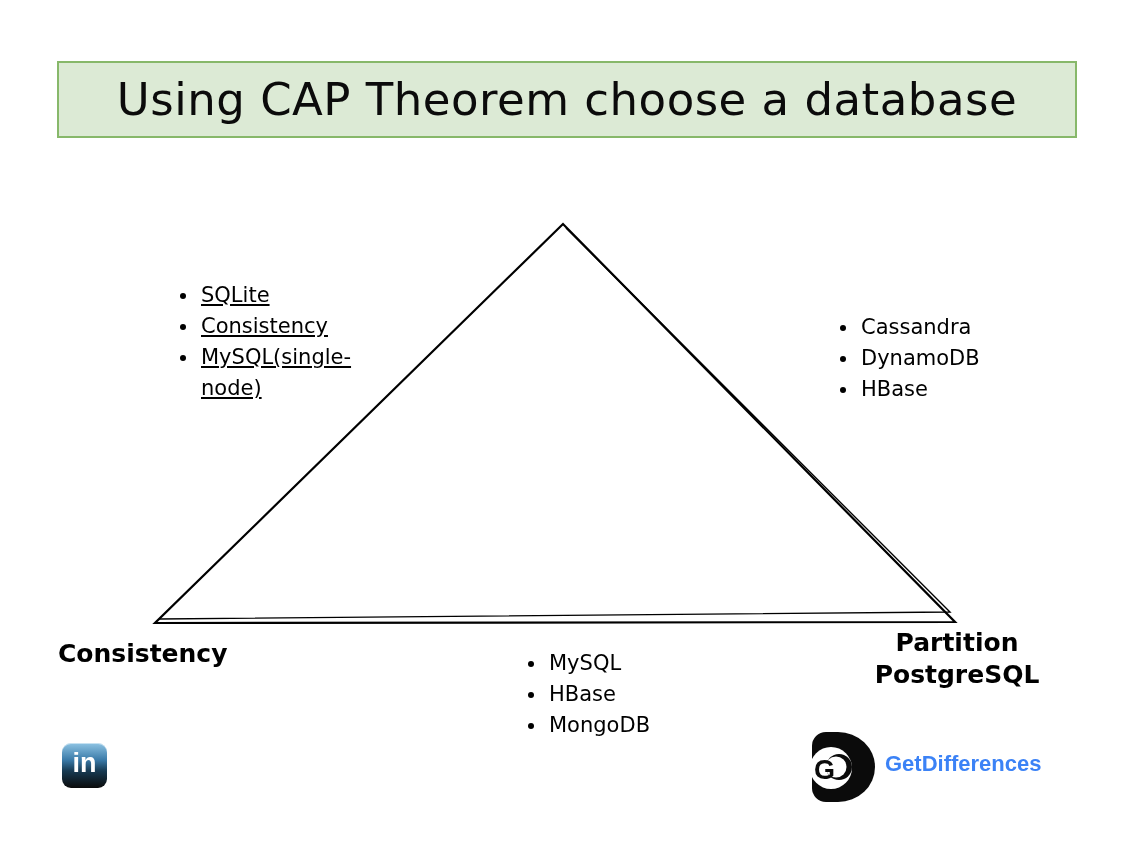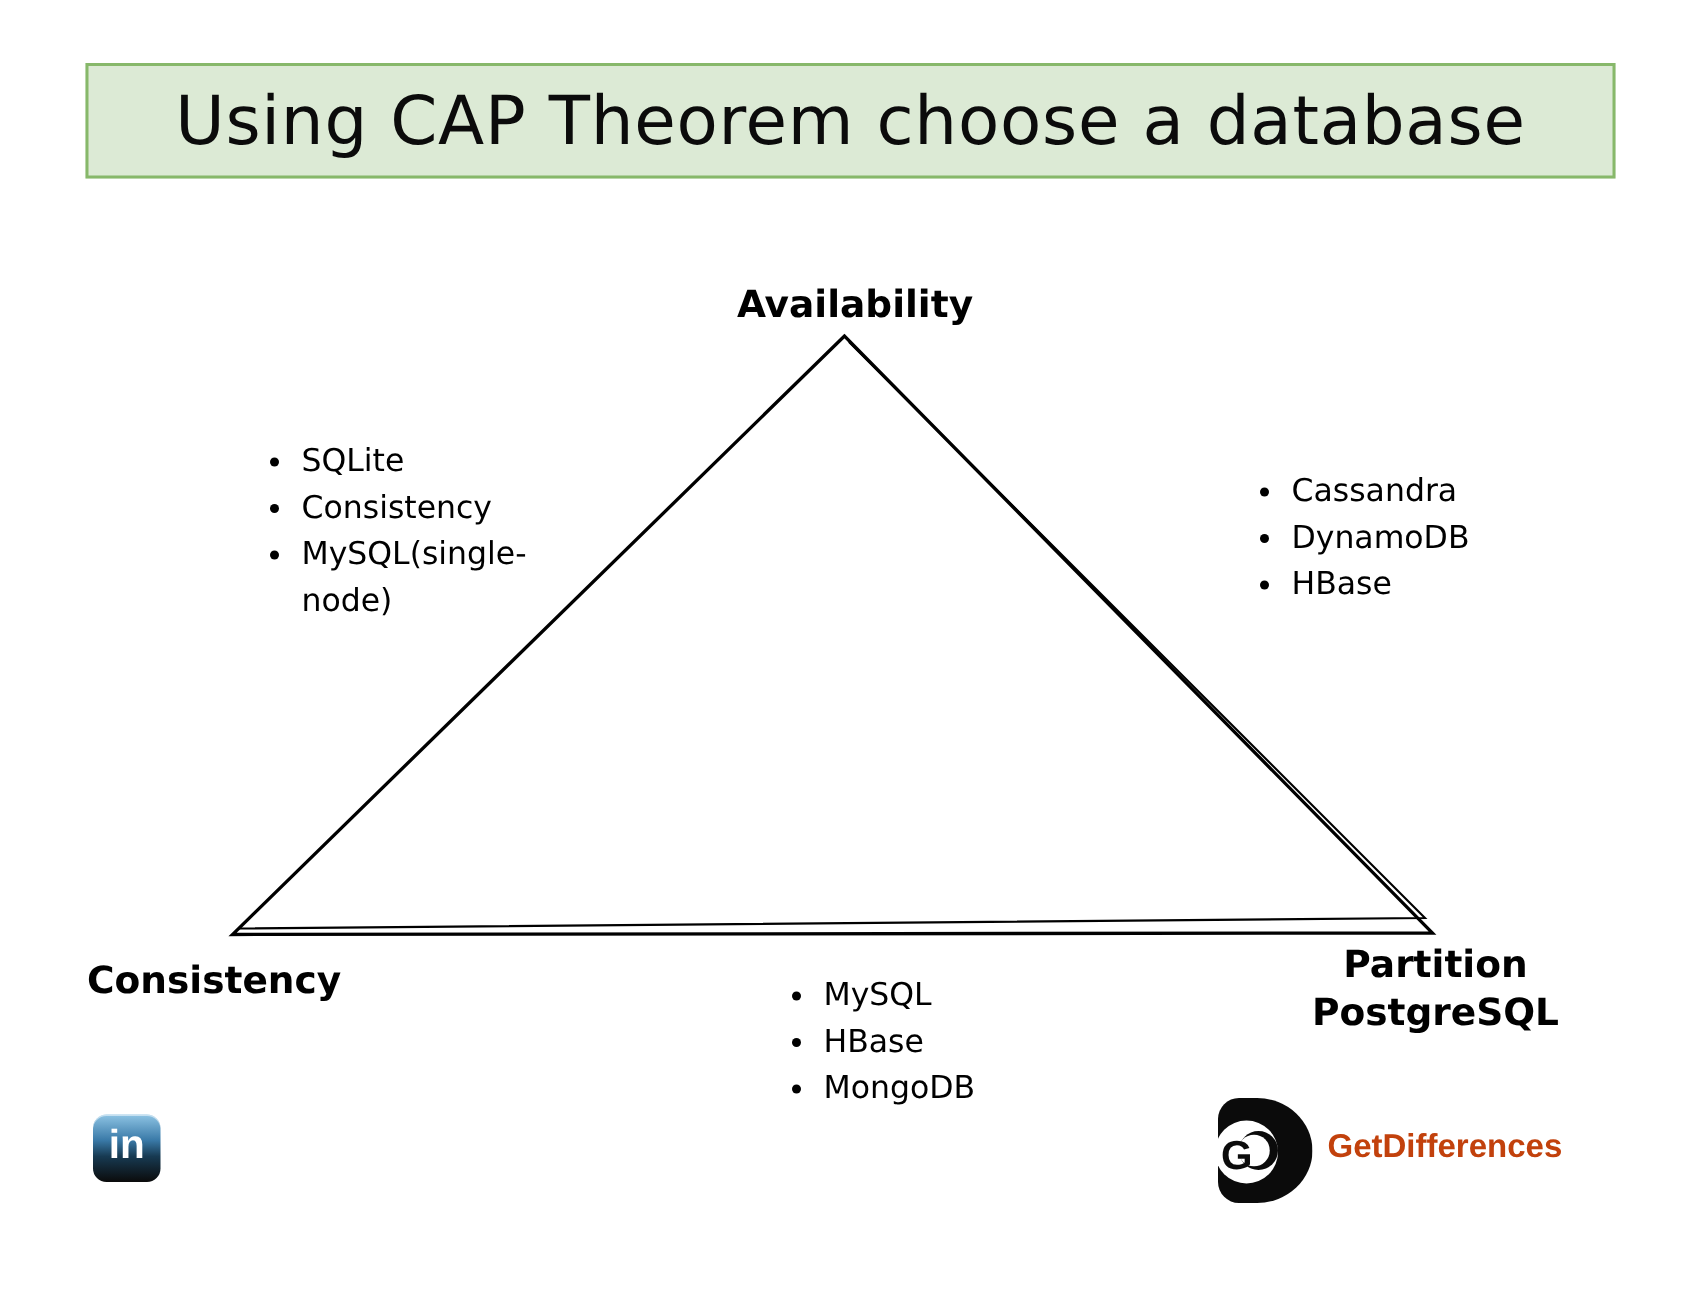--- a/index.html
+++ b/index.html
@@ -12,21 +12,21 @@
     width: 1136px;
     height: 862px;
     background: #ffffff;
     overflow: hidden;
     font-family: "DejaVu Sans", sans-serif;
     color: #000000;
   }
   .title-box {
     position: absolute;
     left: 57px;
-    top: 42px;
+    top: 61px;
     width: 1016px;
     height: 73px;
     background: #dcead5;
     border: 2px solid #87b86a;
     display: flex;
     align-items: center;
     justify-content: center;
   }
   .title-text {
     font-size: 45px;
@@ -71,22 +71,23 @@
     padding: 0 0 0 26px;
     font-size: 21px;
     line-height: 31px;
     list-style: disc;
   }
   ul.db-list li {
     padding-left: 2px;
   }
   .list-left {
     left: 173px;
-    top: 292px;
+    top: 280px;
     width: 185px;
+    text-decoration: underline;
   }
   .list-right {
     left: 833px;
     top: 312px;
     width: 200px;
   }
   .list-bottom {
     left: 521px;
     top: 648px;
     width: 200px;
@@ -131,39 +132,38 @@
   }
   .gd-logo {
     width: 63px;
     height: 70px;
     display: block;
   }
   .brand-name {
     font-family: "Liberation Sans", sans-serif;
     font-weight: bold;
     font-size: 22px;
-    color: #c2410c;
+    color: #3b82f6;
     margin-top: -6px;
   }
 </style>
 </head>
 <body>
 
 <div class="stage">
 
   <div class="title-box">
     <span class="title-text">Using CAP Theorem choose a database</span>
   </div>
 
   <svg class="triangle-svg" viewBox="0 0 1136 862" xmlns="http://www.w3.org/2000/svg">
     <polygon points="563,224 155,623 955,622" fill="none" stroke="#000000" stroke-width="2.2" stroke-linejoin="miter"></polygon>
     <polyline points="566,228 950,612 159,619" fill="none" stroke="#000000" stroke-width="1.4"></polyline>
   </svg>
 
-  <div class="vertex-label label-availability">Availability</div>
   <div class="vertex-label label-consistency">Consistency</div>
   <div class="vertex-label label-partition">Partition PostgreSQL</div>
 
   <ul class="db-list list-left">
     <li>SQLite</li>
     <li>Consistency</li>
     <li>MySQL(single-node)</li>
   </ul>
 
   <ul class="db-list list-right">

